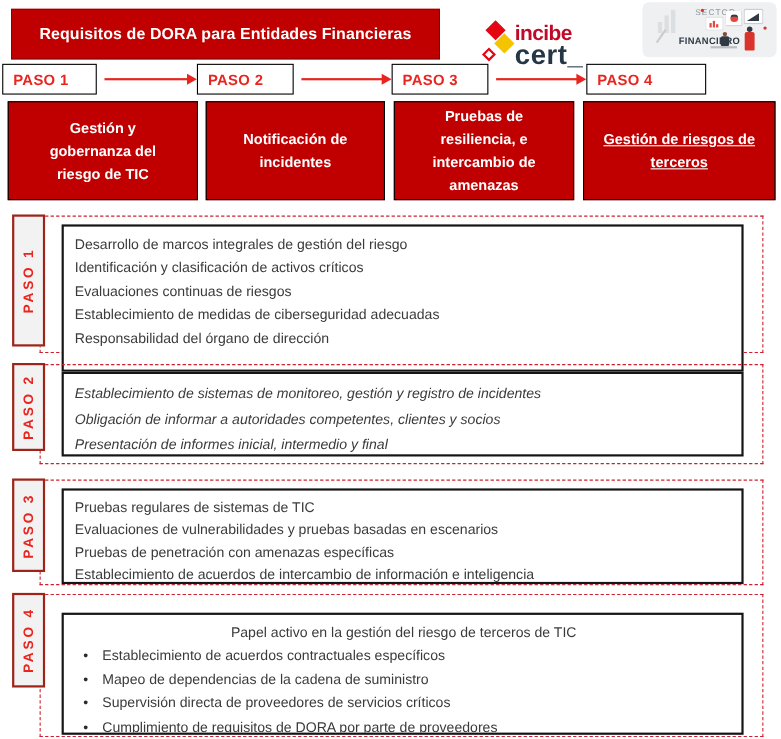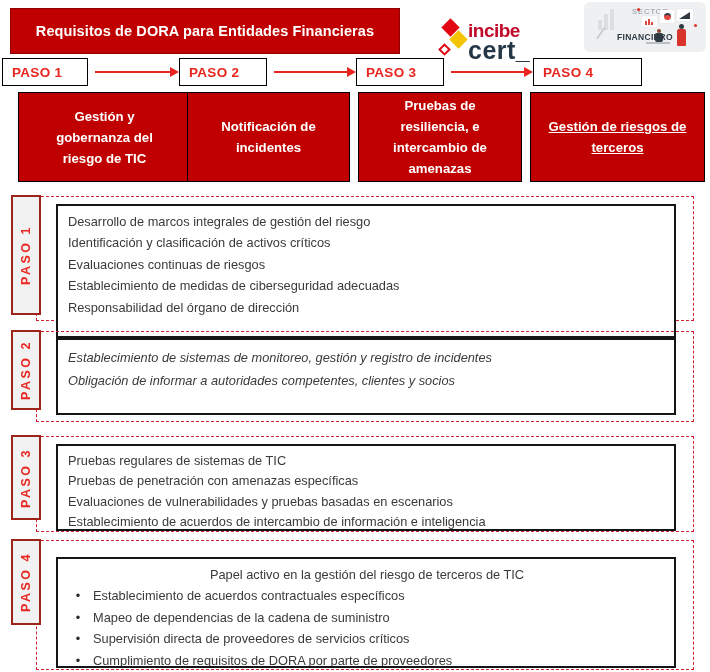--- a/index.html
+++ b/index.html
@@ -80,21 +80,21 @@
   .ar1{left:95px;width:76px;}
   .ar2{left:274px;width:74px;}
   .ar3{left:451px;width:74px;}
 
   
   .cat{
     position:absolute;top:92px;height:90px;background:var(--brand-red);border:1px solid #000;
     color:#fff;font-weight:bold;font-size:13.2px;line-height:21px;text-align:center;
     display:flex;align-items:center;justify-content:center;
   }
-  .cat1{left:18px;width:173px;padding:4px 28px;}
+  .cat1{left:7px;width:173px;padding:4px 28px;}
   .cat2{left:187px;width:163px;padding:0 18px;}
   .cat3{left:358px;width:164px;padding:0 24px;}
   .cat4{left:530px;width:175px;padding:0 6px;text-decoration:underline;}
 
   
   .dashed{position:absolute;left:36px;width:658px;border:1.5px dashed var(--dashed-red);}
   .dz1{top:196px;height:125px;}
   .dz2{top:331px;height:91px;}
   .dz3{top:436px;height:96px;}
   .dz4{top:540px;height:130px;}
@@ -203,30 +203,31 @@
     <div class="line">Responsabilidad del órgano de dirección</div>
   </div>
 
   <div class="dashed dz2"></div>
   <div class="vlabel vl2">
       <span>PASO 2</span>
     </div>
   <div class="inner in2">
     <div class="line">Establecimiento de sistemas de monitoreo, gestión y registro de incidentes</div>
     <div class="line">Obligación de informar a autoridades competentes, clientes y socios</div>
+    <div class="line">Presentación de informes inicial, intermedio y final</div>
   </div>
 
   <div class="dashed dz3"></div>
   <div class="vlabel vl3">
       <span>PASO 3</span>
     </div>
   <div class="inner in3">
     <div class="line">Pruebas regulares de sistemas de TIC</div>
+    <div class="line">Evaluaciones de vulnerabilidades y pruebas basadas en escenarios</div>
     <div class="line">Pruebas de penetración con amenazas específicas</div>
-    <div class="line">Evaluaciones de vulnerabilidades y pruebas basadas en escenarios</div>
     <div class="line">Establecimiento de acuerdos de intercambio de información e inteligencia</div>
   </div>
 
   <div class="dashed dz4"></div>
   <div class="vlabel vl4">
       <span>PASO 4</span>
     </div>
   <div class="inner in4">
     <div class="line">Papel activo en la gestión del riesgo de terceros de TIC</div>
     <div class="line bullet-row">

